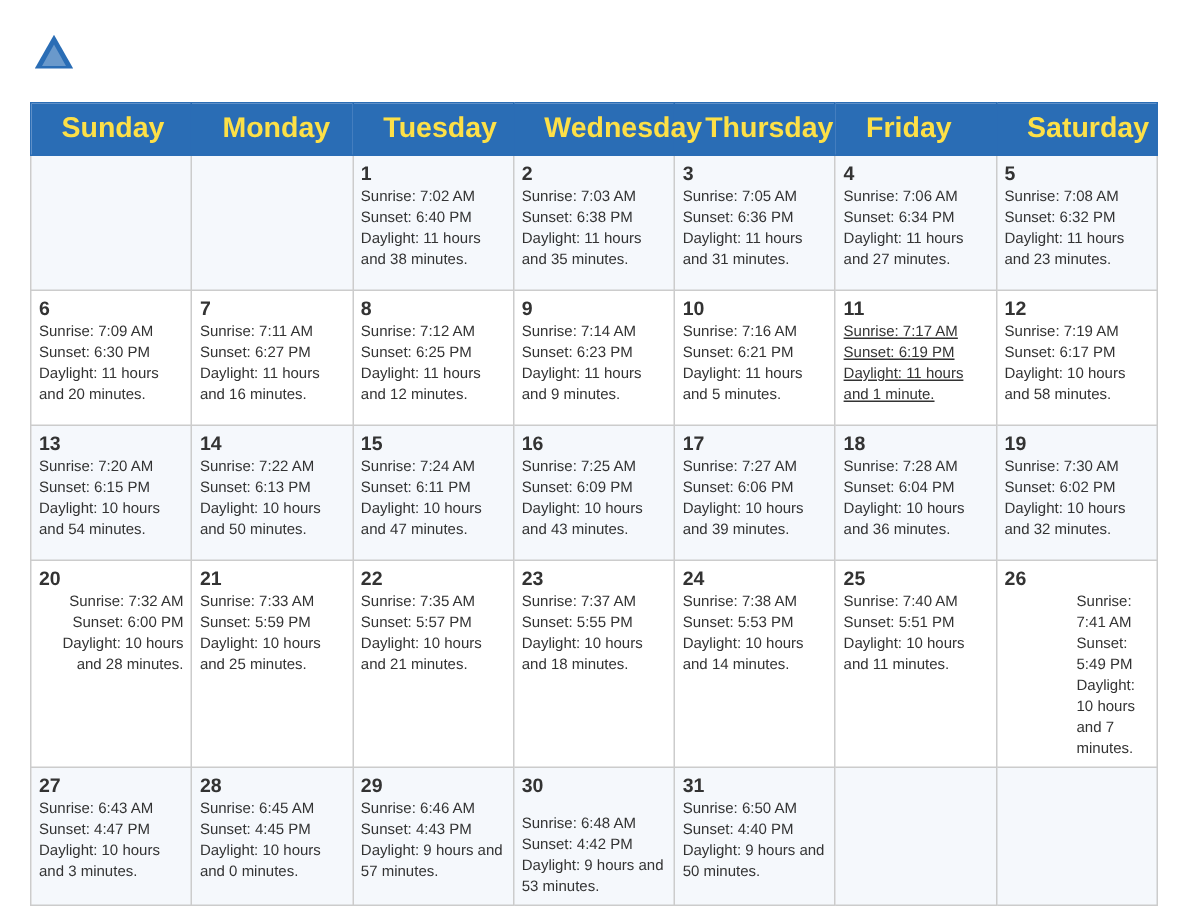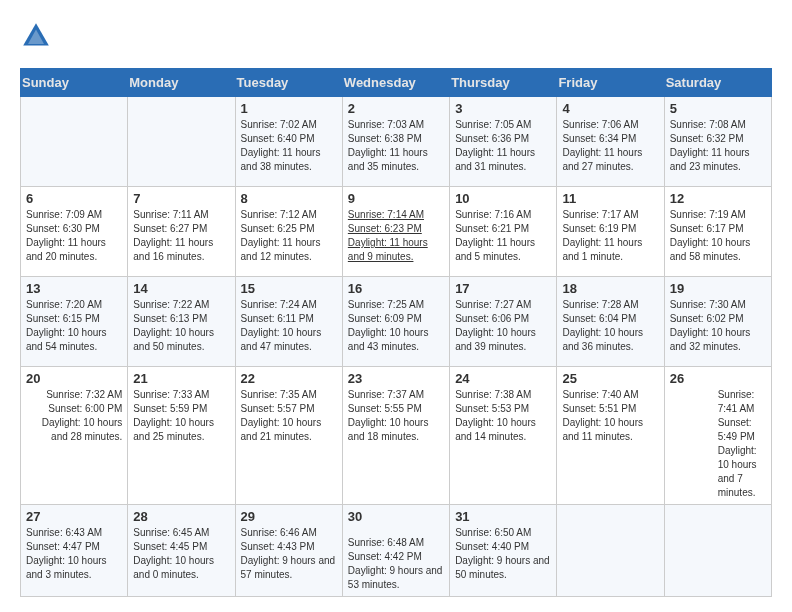--- a/index.html
+++ b/index.html
@@ -52,24 +52,24 @@
       font-size: 16px;
       color: #555;
     }
     table {
       width: 100%;
       border-collapse: collapse;
       table-layout: fixed;
     }
     thead th {
       background-color: #2a6db5;
-      color: #e5e5e5;
-      font-size: 13px;
-      font-weight: bold;
-      padding: 6px 1px;
+      color: #fde047;
+      font-size: 19px;
+      font-weight: bold;
+      padding: 6px 20px;
       text-align: left;
       border: 1px solid #2a6db5;
     }
     tbody td {
       border: 1px solid #ccc;
       vertical-align: top;
       padding: 4px 5px;
       font-size: 11px;
       color: #333;
       min-height: 80px;
@@ -173,33 +173,33 @@
 Daylight: 11 hours and 16 minutes.</div>
         </td>
         <td>
           <div class="day-number">8</div>
           <div class="day-info" style="white-space: pre-line;">Sunrise: 7:12 AM
 Sunset: 6:25 PM
 Daylight: 11 hours and 12 minutes.</div>
         </td>
         <td>
           <div class="day-number">9</div>
-          <div class="day-info" style="white-space: pre-line; text-decoration: underline;">Sunrise: 7:14 AM
+          <div class="day-info" style="white-space: pre-line;">Sunrise: 7:14 AM
 Sunset: 6:23 PM
 Daylight: 11 hours and 9 minutes.</div>
         </td>
         <td>
           <div class="day-number">10</div>
           <div class="day-info" style="white-space: pre-line;">Sunrise: 7:16 AM
 Sunset: 6:21 PM
 Daylight: 11 hours and 5 minutes.</div>
         </td>
         <td>
           <div class="day-number">11</div>
-          <div class="day-info" style="white-space: pre-line;">Sunrise: 7:17 AM
+          <div class="day-info" style="white-space: pre-line; text-decoration: underline;">Sunrise: 7:17 AM
 Sunset: 6:19 PM
 Daylight: 11 hours and 1 minute.</div>
         </td>
         <td>
           <div class="day-number">12</div>
           <div class="day-info" style="white-space: pre-line;">Sunrise: 7:19 AM
 Sunset: 6:17 PM
 Daylight: 10 hours and 58 minutes.</div>
         </td>
       </tr>

